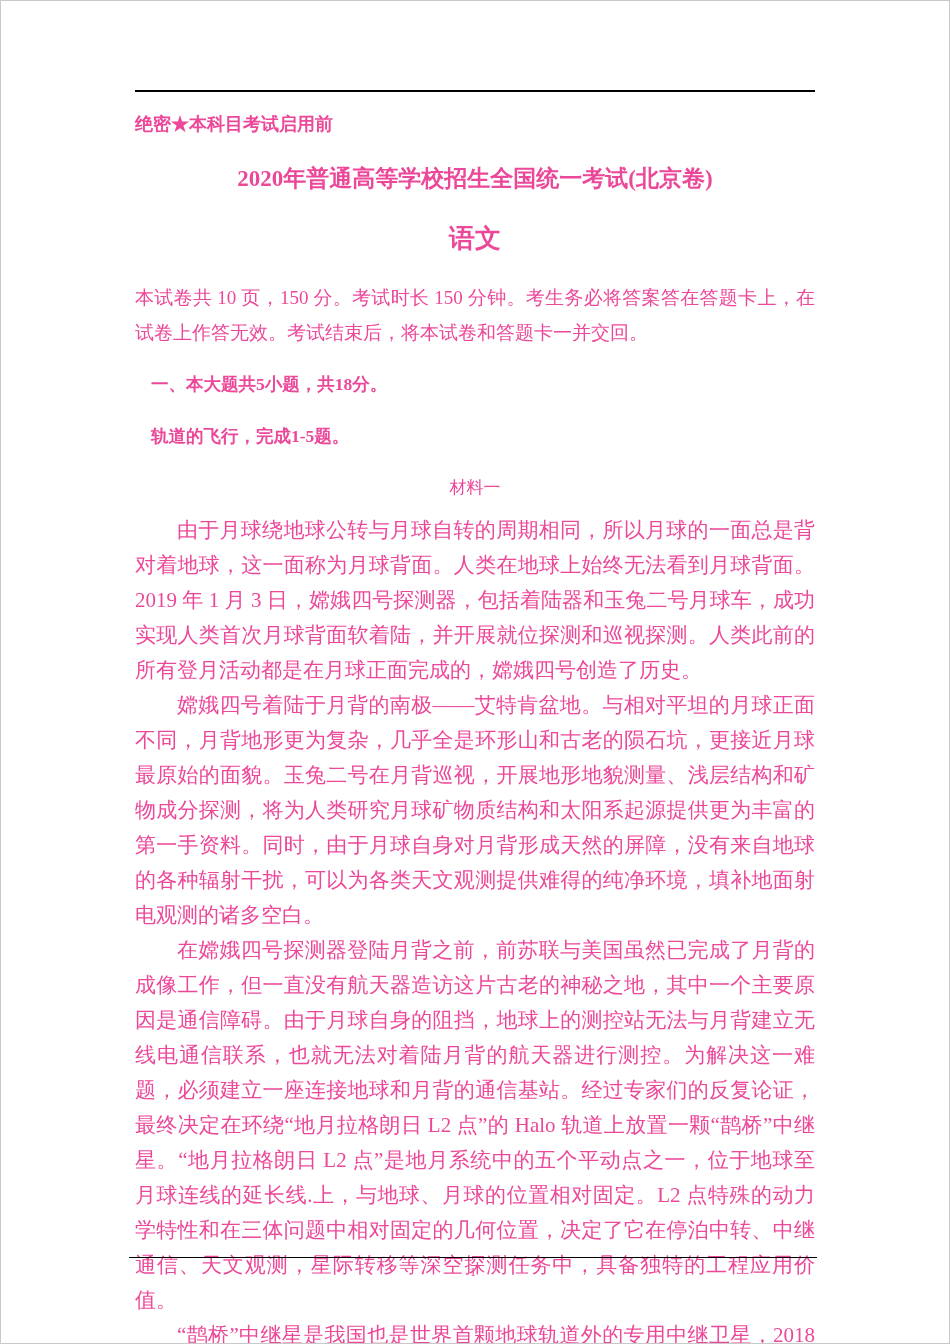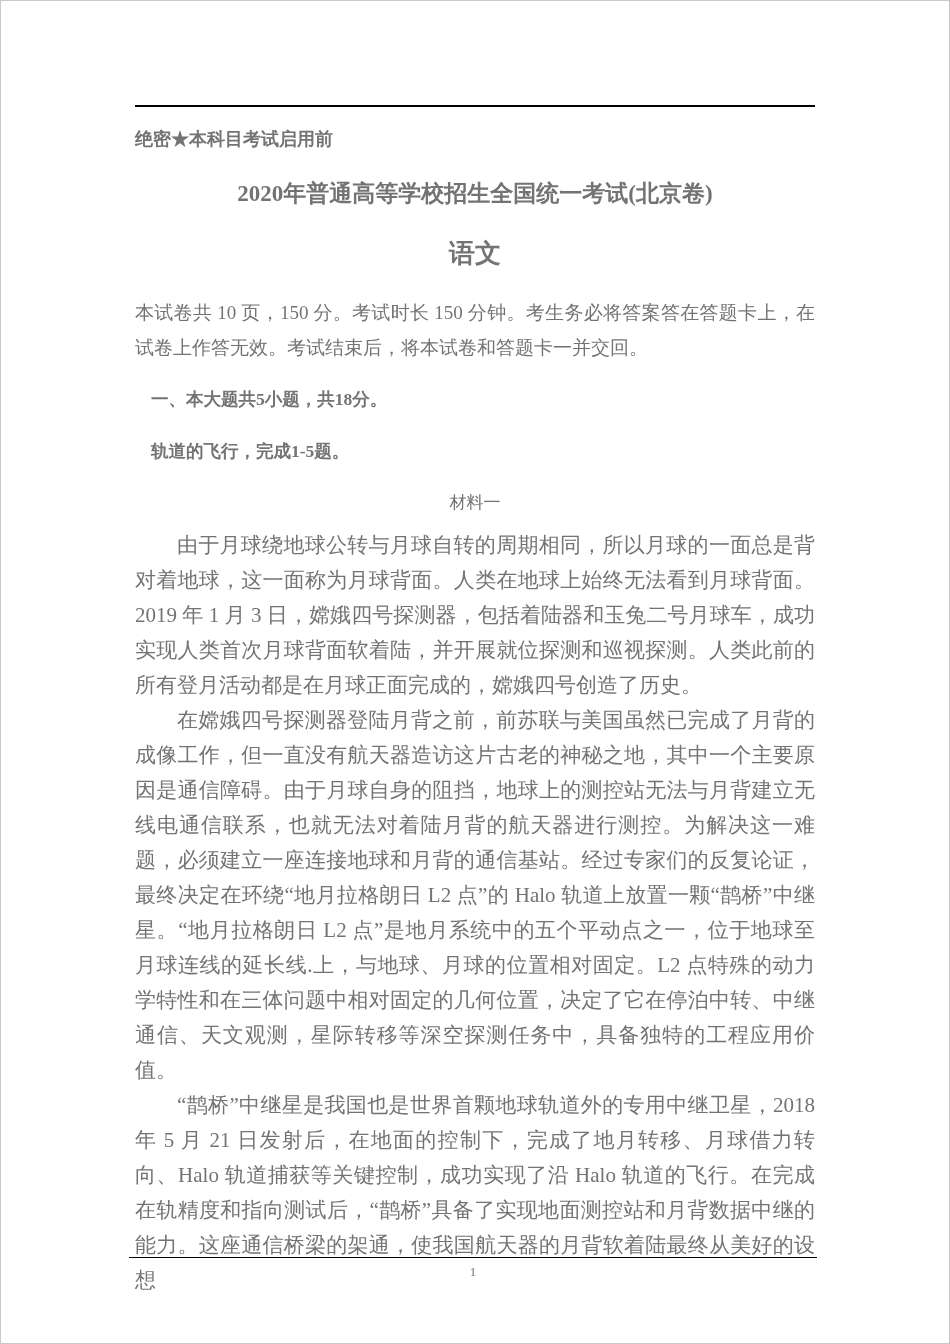--- a/index.html
+++ b/index.html
@@ -8,23 +8,23 @@
     background: #ffffff;
   }
   .page {
     position: relative;
     width: 950px;
     height: 1344px;
     margin: 0 auto;
     background: #ffffff;
     box-sizing: border-box;
     border: 1px solid #c9c9c9;
-    padding: 18px 134px;
+    padding: 3px 134px;
     font-family: "Liberation Serif", "DejaVu Serif", serif;
-    color: #737373;
+    color: #ec4899;
     overflow: hidden;
   }
   .top-rule {
     margin: 86px 0 0 0;
     border: none;
     border-top: 2px solid #000000;
     height: 0;
   }
   .classification {
     margin-top: 20px;
@@ -109,20 +109,21 @@
   <p class="instructions">本试卷共 10 页，150 分。考试时长 150 分钟。考生务必将答案答在答题卡上，在试卷上作答无效。考试结束后，将本试卷和答题卡一并交回。</p>
 
   <p class="bold-line">一、本大题共5小题，共18分。</p>
 
   <p class="bold-line">轨道的飞行，完成1-5题。</p>
 
   <p class="material-title">材料一</p>
 
   <p class="body-para">由于月球绕地球公转与月球自转的周期相同，所以月球的一面总是背对着地球，这一面称为月球背面。人类在地球上始终无法看到月球背面。2019 年 1 月 3 日，嫦娥四号探测器，包括着陆器和玉兔二号月球车，成功实现人类首次月球背面软着陆，并开展就位探测和巡视探测。人类此前的所有登月活动都是在月球正面完成的，嫦娥四号创造了历史。</p>
 
+  <p class="body-para">嫦娥四号着陆于月背的南极——艾特肯盆地。与相对平坦的月球正面不同，月背地形更为复杂，几乎全是环形山和古老的陨石坑，更接近月球最原始的面貌。玉兔二号在月背巡视，开展地形地貌测量、浅层结构和矿物成分探测，将为人类研究月球矿物质结构和太阳系起源提供更为丰富的第一手资料。同时，由于月球自身对月背形成天然的屏障，没有来自地球的各种辐射干扰，可以为各类天文观测提供难得的纯净环境，填补地面射电观测的诸多空白。</p>
 
   <p class="body-para">在嫦娥四号探测器登陆月背之前，前苏联与美国虽然已完成了月背的成像工作，但一直没有航天器造访这片古老的神秘之地，其中一个主要原因是通信障碍。由于月球自身的阻挡，地球上的测控站无法与月背建立无线电通信联系，也就无法对着陆月背的航天器进行测控。为解决这一难题，必须建立一座连接地球和月背的通信基站。经过专家们的反复论证，最终决定在环绕“地月拉格朗日 L2 点”的 Halo 轨道上放置一颗“鹊桥”中继星。“地月拉格朗日 L2 点”是地月系统中的五个平动点之一，位于地球至月球连线的延长线.上，与地球、月球的位置相对固定。L2 点特殊的动力学特性和在三体问题中相对固定的几何位置，决定了它在停泊中转、中继通信、天文观测，星际转移等深空探测任务中，具备独特的工程应用价值。</p>
 
   <p class="body-para">“鹊桥”中继星是我国也是世界首颗地球轨道外的专用中继卫星，2018 年 5 月 21 日发射后，在地面的控制下，完成了地月转移、月球借力转向、Halo 轨道捕获等关键控制，成功实现了沿 Halo 轨道的飞行。在完成在轨精度和指向测试后，“鹊桥”具备了实现地面测控站和月背数据中继的能力。这座通信桥梁的架通，使我国航天器的月背软着陆最终从美好的设想</p>
 
   <div class="page-footer">
     <hr class="footer-rule">
     <div class="page-number">1</div>
   </div>
 

